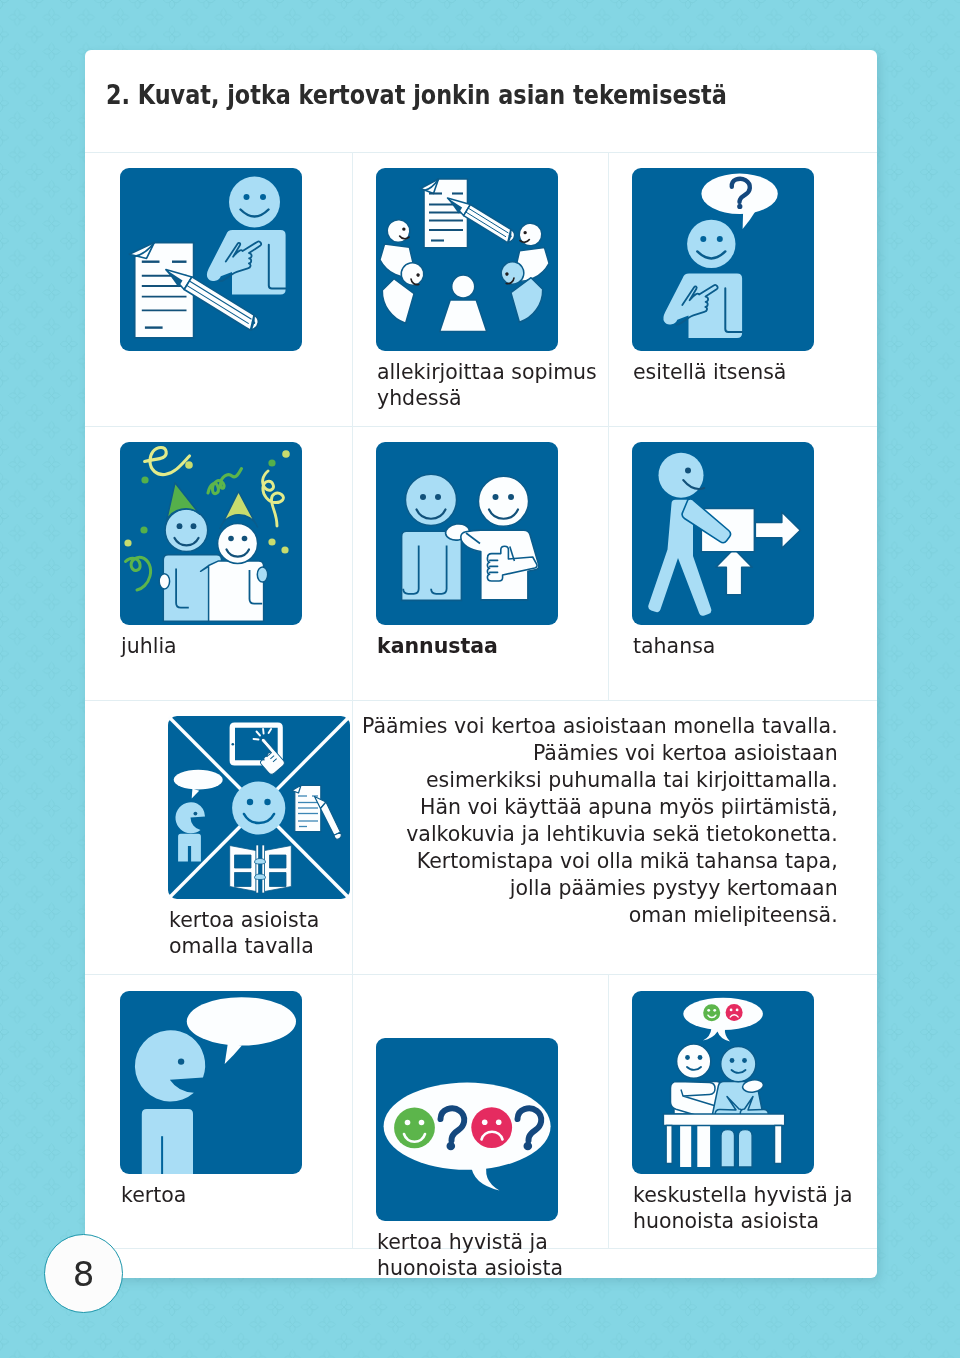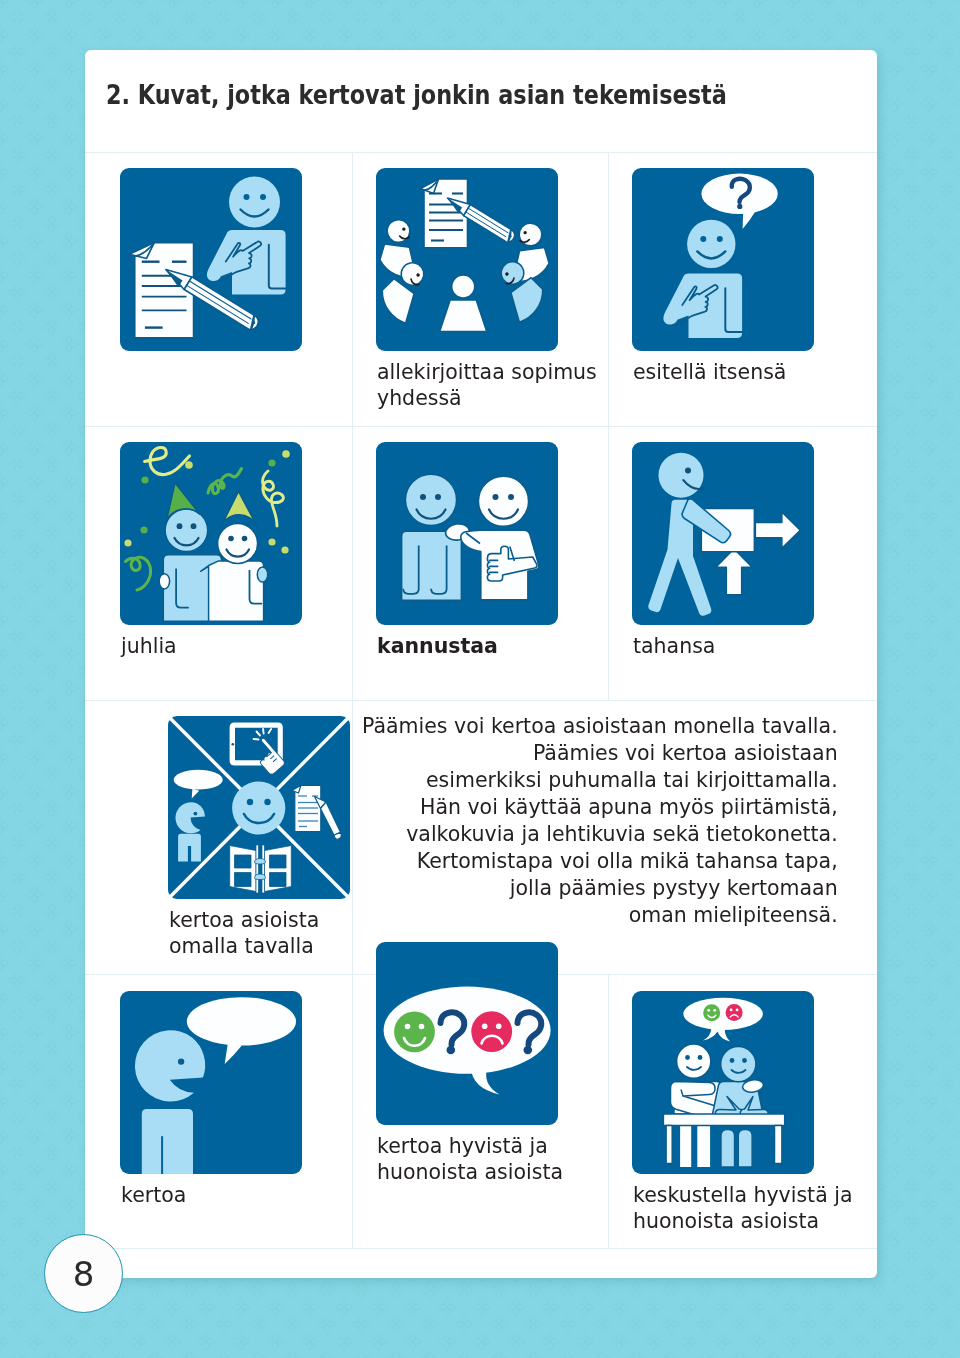--- a/index.html
+++ b/index.html
@@ -417,21 +417,21 @@
     <g fill="#a9ddf5">
       <path d="M49.8,88.8 L83,86.4 A35.6,35.6 0 0 0 72,46.5 A35.6,35.6 0 1 0 73.9,101.7
                A30,30 0 0 1 49.8,88.8 Z"></path>
       <path d="M21.8,123 q0,-5 5,-5 h41.2 q5,0 5,5 v60 h-51.2 z"></path>
     </g>
     <circle cx="61.1" cy="70.6" r="3.2" fill="#0a5c8c"></circle>
     <path d="M42.1,145.2 V183" fill="none" stroke="#00639b" stroke-width="2"></path>
   </svg>
   <div class="cap">kertoa</div>
 </div>
-<div class="cell" style="left:376px;top:942px;">
+<div class="cell" style="left:376px;top:1038px;">
   <svg class="tile" viewBox="0 0 182 183" xmlns="http://www.w3.org/2000/svg">
     <rect width="182" height="183" rx="9" fill="#00639b"></rect>
     <g fill="#fcfeff">
       <ellipse cx="91.1" cy="88.2" rx="83.5" ry="43.6"></ellipse>
       <path d="M95,126 Q96,146 123.5,152.5 Q105,142 112,122 Z"></path>
     </g>
     <g>
       <circle cx="38.5" cy="89.8" r="20.4" fill="#5cb54b"></circle>
       <g fill="#fcfeff">
           <circle cx="31.5" cy="84.5" r="2.8"></circle>

